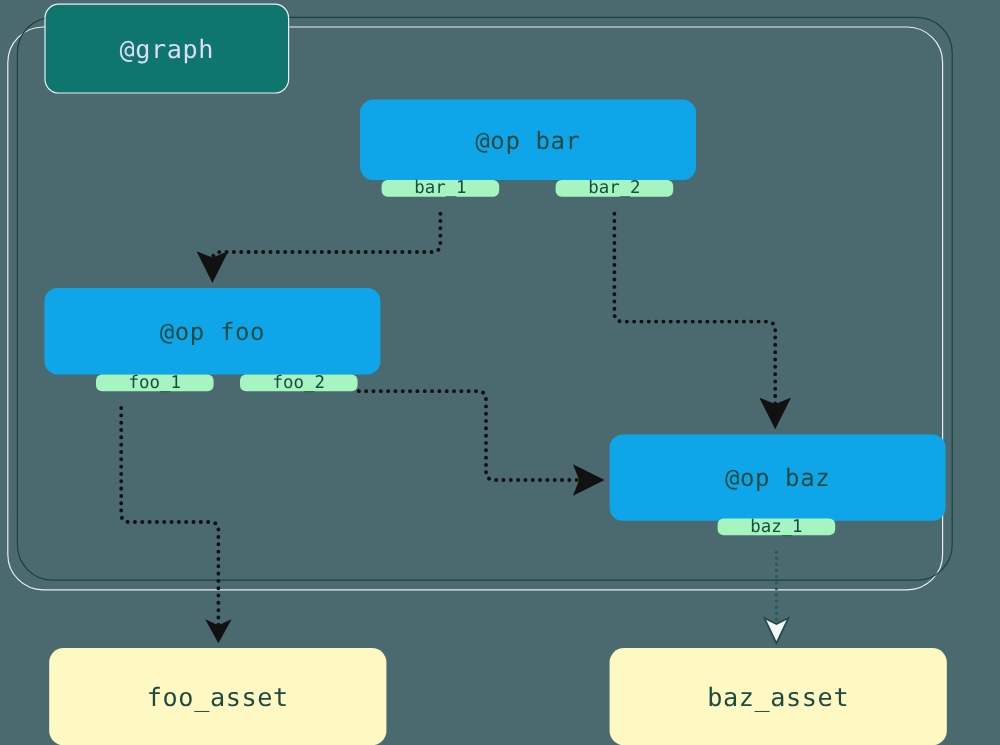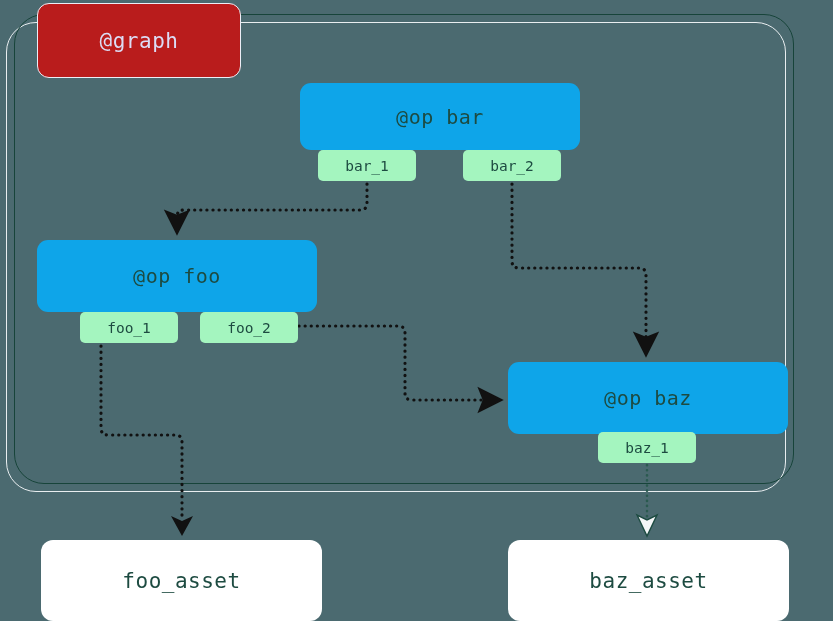--- a/index.html
+++ b/index.html
@@ -37,21 +37,21 @@
     border-radius: 30px;
     box-sizing: border-box;
     pointer-events: none;
   }
   .graph-label {
     position: absolute;
     left: 37px;
     top: 3px;
     width: 204px;
     height: 75px;
-    background: #b91c1c;
+    background: #0f766e;
     border: 1.5px solid #eceef6;
     border-radius: 12px;
     box-sizing: border-box;
     display: flex;
     align-items: center;
     justify-content: center;
     color: #dcdcf5;
     font-size: 21px;
     letter-spacing: 0.5px;
     z-index: 6;
@@ -73,35 +73,35 @@
     display: flex;
     align-items: center;
     justify-content: center;
     color: #1d4b41;
     font-size: 20px;
     letter-spacing: 0.5px;
   }
   
   .pill {
     position: absolute;
-    height: 31px;
+    height: 14px;
     background: #a4f5bf;
     border-radius: 5px;
     display: flex;
     align-items: center;
     justify-content: center;
     color: #1d4b41;
     font-size: 14.5px;
     z-index: 5;
     box-sizing: border-box;
   }
   
   .asset-node {
     position: absolute;
-    background: #ffffff;
+    background: #fef9c3;
     border-radius: 12px;
     box-sizing: border-box;
     display: flex;
     align-items: center;
     justify-content: center;
     color: #1d4b41;
     font-size: 21px;
     letter-spacing: 0.5px;
     z-index: 4;
   }

